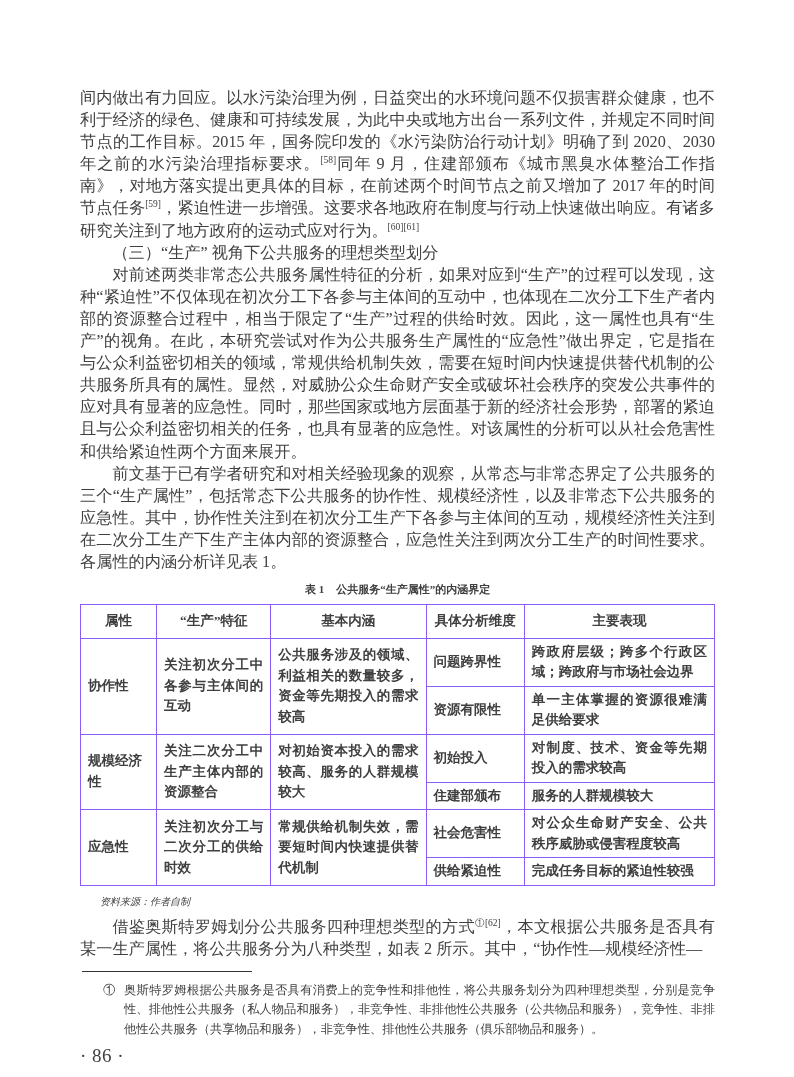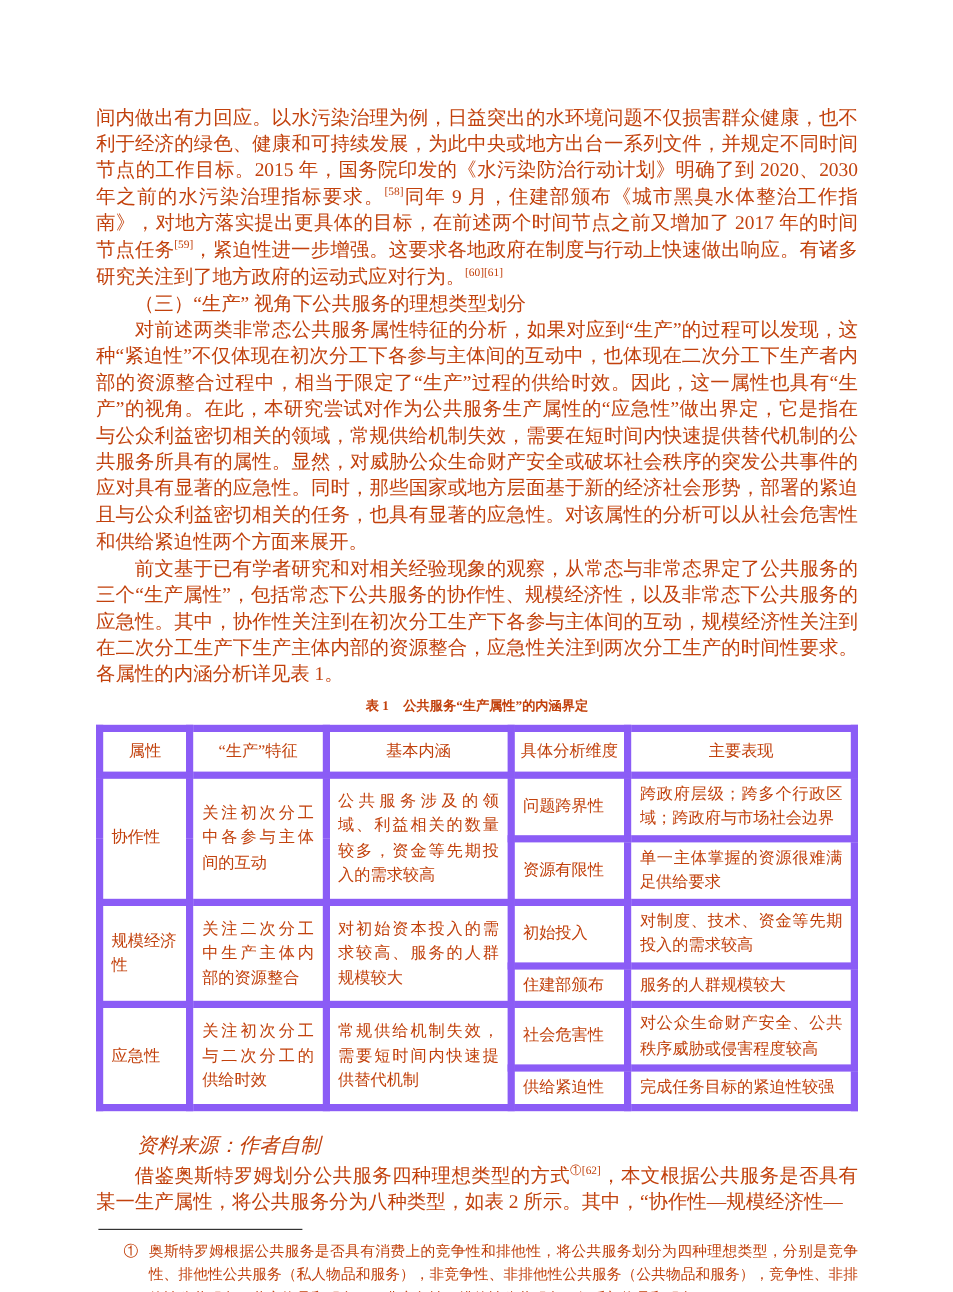--- a/index.html
+++ b/index.html
@@ -5,21 +5,21 @@
   html, body { margin: 0; padding: 0; background: #ffffff; }
   .page {
     width: 794px;
     height: 1077px;
     background: #ffffff;
     box-sizing: border-box;
     padding: 87px 79px 0 80px;
     overflow: hidden;
     position: relative;
     font-family: "Liberation Serif", "DejaVu Serif", serif;
-    color: #c2410c;
+    color: #404040;
   }
   .para {
     margin: 0;
     font-size: 16.2px;
     line-height: 22.1px;
     text-align: justify;
     text-justify: inter-ideograph;
   }
   .para.indent { text-indent: 2em; }
   sup {
@@ -37,34 +37,34 @@
   }
   .table-title .tlabel { margin-right: 12px; }
   table.attr-table {
     width: 100%;
     border-collapse: collapse;
     table-layout: fixed;
     font-size: 13.5px;
     line-height: 20.5px;
   }
   table.attr-table th, table.attr-table td {
-    border: 6px solid #8b5cf6;
+    border: 1px solid #8b5cf6;
     padding: 3px 7px;
     vertical-align: middle;
-    font-weight: normal;
+    font-weight: bold;
     box-sizing: border-box;
   }
   table.attr-table thead th { text-align: center; padding: 6px 3px; }
   td.c-center { text-align: left; }
   td.c-just { text-align: justify; text-justify: inter-ideograph; }
   .source-note {
     font-style: italic;
-    font-size: 17px;
+    font-size: 10px;
     line-height: 17px;
-    margin: 20px 0 6px 2em;
+    margin: 7px 0 6px 2em;
   }
   .footnote-rule {
     width: 170px;
     height: 0;
     border-top: 1px solid #333;
     margin: 11px 0 9px 2px;
   }
   .footnote {
     display: flex;
     margin-left: 23px;

